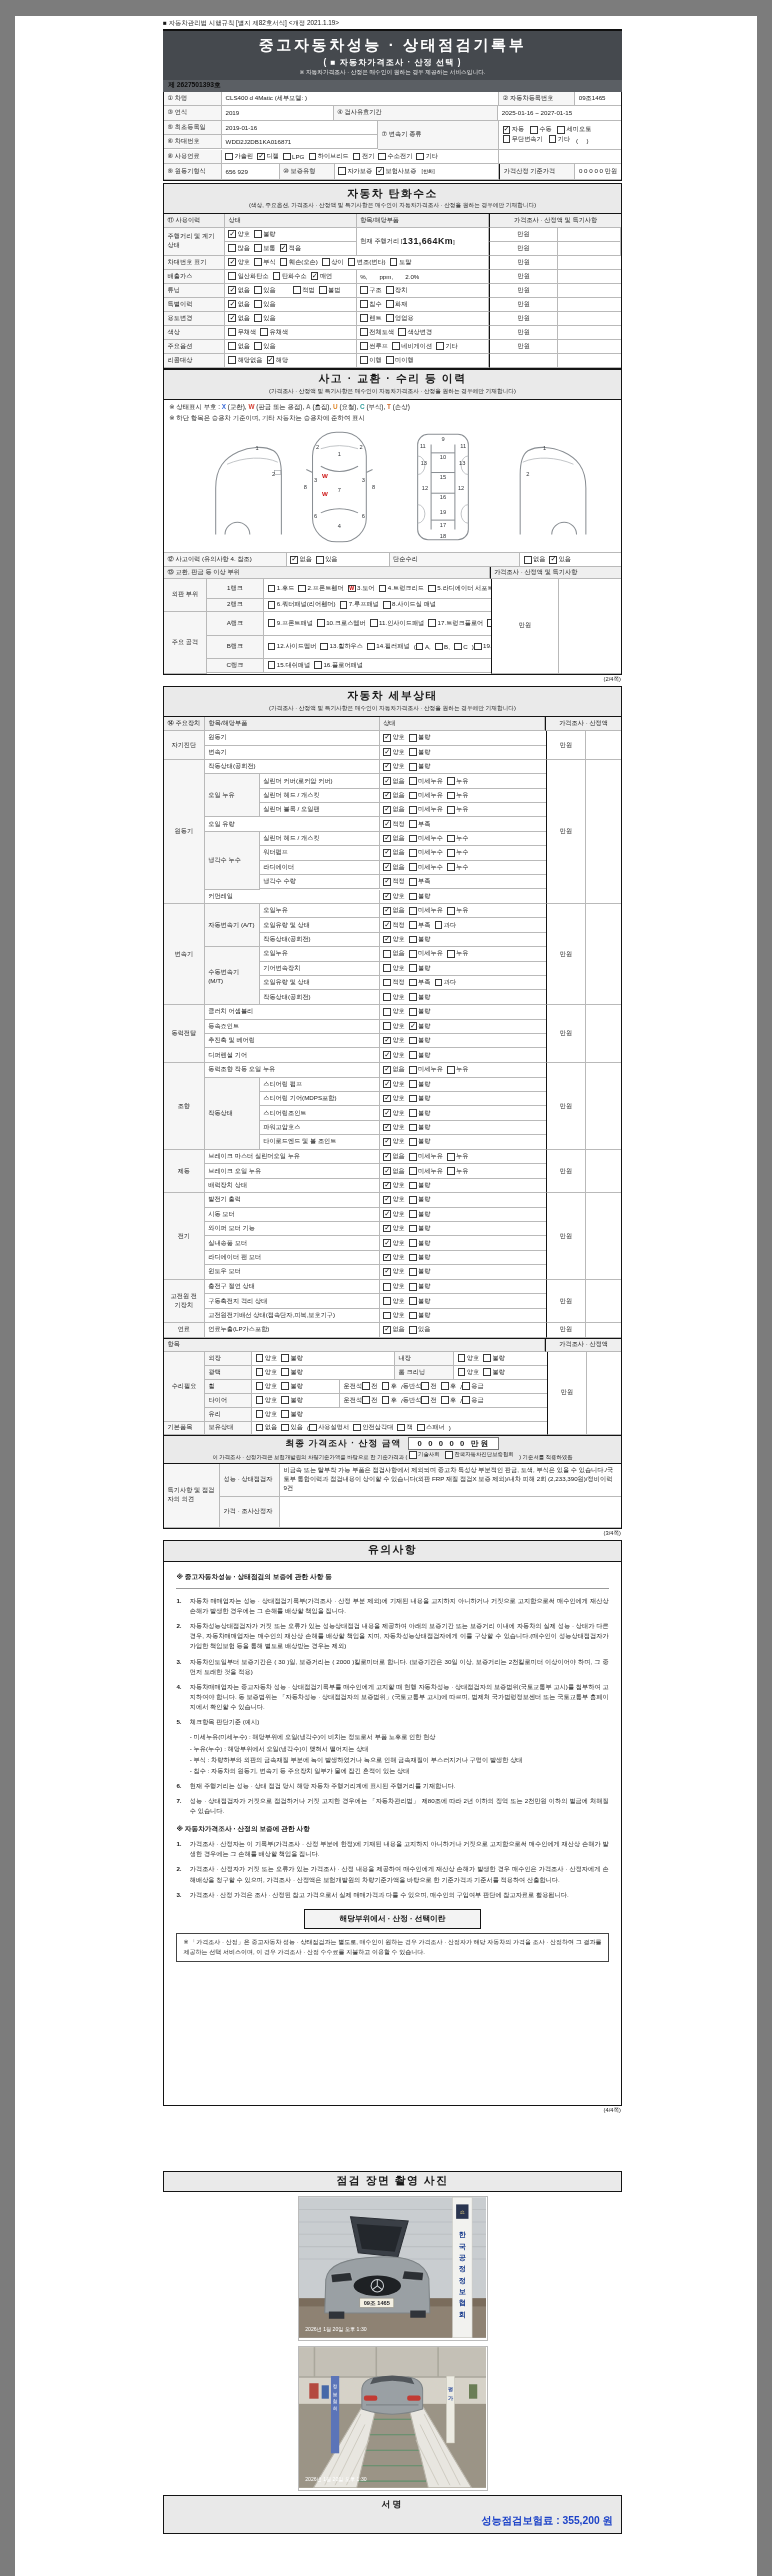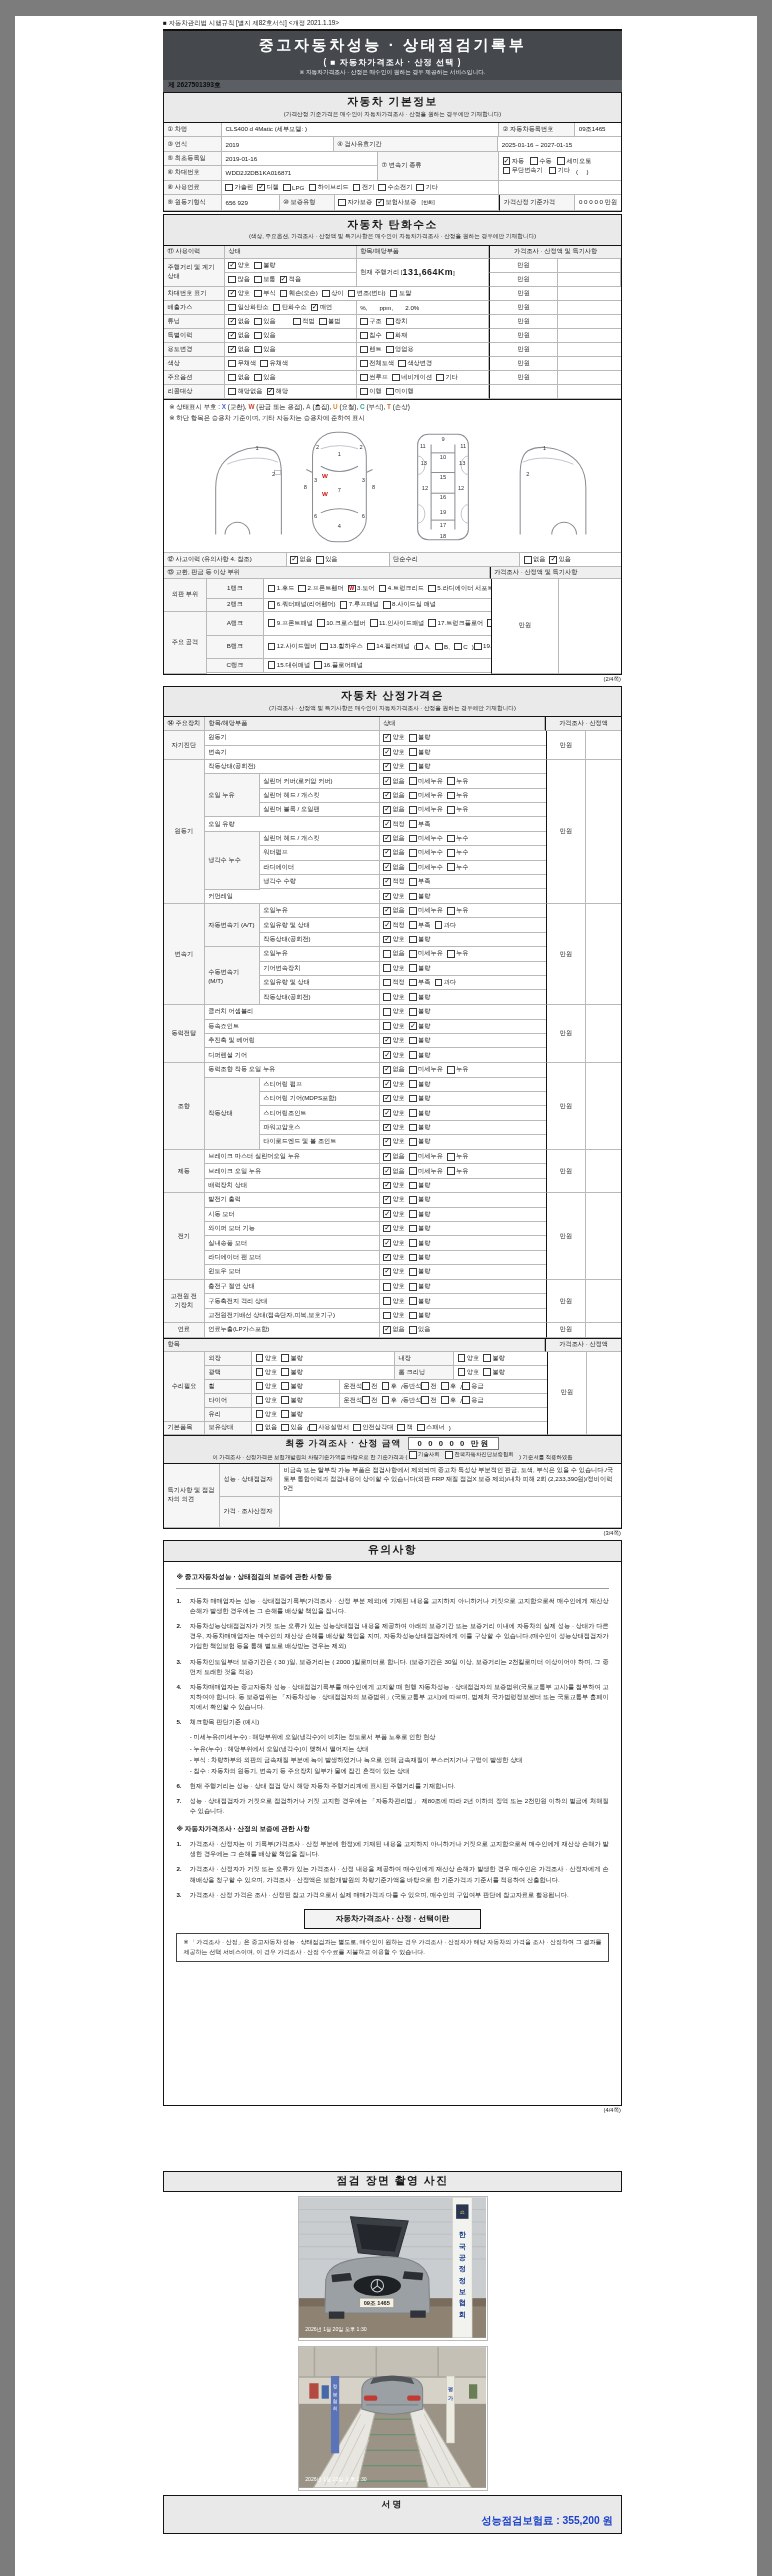--- a/index.html
+++ b/index.html
@@ -60,24 +60,20 @@
     <div class="ann">■ 자동차관리법 시행규칙 [별지 제82호서식] &lt;개정 2021.1.19&gt;</div>
     <div class="topline"></div>
 
     <div class="titlebar">
       <div class="t1">중고자동차성능 · 상태점검기록부</div>
       <div class="t2">( ■ 자동차가격조사 · 산정 선택 )</div>
       <div class="t3">※ 자동차가격조사 · 산정은 매수인이 원하는 경우 제공하는 서비스입니다.</div>
     </div>
     <div class="docno">제 2627501393호</div>
 
-    <div class="secbox">
-      <div class="sec-title">자동차 기본정보</div>
-      <div class="sec-sub">(가격산정 기준가격은 매수인이 자동차가격조사 · 산정을 원하는 경우에만 기재합니다)</div>
-    </div>
     <div class="tbl" id="basicTbl">
         <div class="row" style="height: 14.4px;">
           <div class="c lab" style="width: 58px;">① 차명</div>
           <div class="c " style="width: 278px;">CLS400 d 4Matic (세부모델: )</div>
           <div class="c lab" style="width: 76px;">② 자동차등록번호</div>
           <div class="c " style="width: 46px; border-right: none;">09조1465</div>
         </div>
         <div class="row" style="height: 14.4px;">
           <div class="c lab" style="width: 58px;">③ 연식</div>
           <div class="c " style="width: 112px;">2019</div>
@@ -439,20 +435,24 @@
             <span class="cbl">
               <span class="cb"></span>
               <span class="cbt">미이행</span>
             </span>
           </div>
           <div class="c pdiv ctr" style="width: 69px;"></div>
           <div class="c " style="width: 63px; border-right: none;"></div>
         </div>
       </div>
 
+    <div class="secbox">
+      <div class="sec-title">사고 · 교환 · 수리 등 이력</div>
+      <div class="sec-sub">(가격조사 · 산정액 및 특기사항은 매수인이 자동차가격조사 · 산정을 원하는 경우에만 기재합니다)</div>
+    </div>
     <div class="tbl" id="accTbl">
         <div class="noteline" style="padding-top: 3.1px;"><span>※ 상태표시 부호 :</span> <b style="color:#3a6bd8">X</b> <span>(교환),</span> <b style="color:#d33b2f">W</b> <span>(판금 또는 용접),</span> <b style="color:#8a8a8a">A</b> <span>(흠집),</span> <b style="color:#e0892d">U</b> <span>(요철),</span> <b style="color:#2f9e9b">C</b> <span>(부식),</span> <b style="color:#d06a2c">T</b> <span>(손상)</span></div>
         <div class="noteline">※ 하단 항목은 승용차 기준이며, 기타 자동차는 승용차에 준하여 표시</div>
         <div class="diagwrap">
           <svg width="88" height="120" viewBox="0 0 170 232">
             <path d="M38,208 L38,118 C38,78 56,60 82,48 C104,38 132,36 150,46 C162,54 165,70 165,92 L165,208" fill="none" stroke="#8a8f94" stroke-width="2"></path>
             <path d="M56,208 a24,24 0 0 1 48,0" fill="none" stroke="#8a8f94" stroke-width="2"></path>
             <path d="M60,72 C92,58 132,56 158,68" fill="none" stroke="#b0b4b8" stroke-width="1.5"></path>
             <rect x="152" y="84" width="12" height="8" fill="none" stroke="#8a8f94"></rect>
             <text x="118" y="44" font-size="11" fill="#33363a" text-anchor="middle">1</text>
@@ -668,21 +668,21 @@
               </div>
             </div>
           </div>
           <div class="c pdiv ctr" style="width: 69px; height: 95px;">만원</div>
           <div class="c " style="width: 63px; height: 95px; border-right: none;"></div>
         </div>
       </div>
     <div class="marker">(2/4쪽)</div>
 
     <div class="secbox">
-      <div class="sec-title">자동차 산정가격은</div>
+      <div class="sec-title">자동차 세부상태</div>
       <div class="sec-sub">(가격조사 · 산정액 및 특기사항은 매수인이 자동차가격조사 · 산정을 원하는 경우에만 기재합니다)</div>
     </div>
     <div class="tbl" id="detailTbl">
         <div class="row" style="height: 14.4px;">
           <div class="c lab hd" style="width: 41px;">⑭ 주요장치</div>
           <div class="c lab hd" style="width: 175px;">항목/해당부품</div>
           <div class="c lab hd" style="width: 166px;">상태</div>
           <div class="c lab hd pdiv ctr" style="width: 76px; border-right: none;">가격조사 · 산정액</div>
         </div>
         <div class="row" style="height: 29px;">
@@ -1634,21 +1634,21 @@
           <span>가격조사 · 산정자는 이 기록부(가격조사 · 산정 부분에 한정)에 기재된 내용을 고지하지 아니하거나 거짓으로 고지함으로써 매수인에게 재산상 손해가 발생한 경우에는 그 손해를 배상할 책임을 집니다.</span>
         </div>
         <div class="nitem">
           <span class="nno">2.</span>
           <span>가격조사 · 산정자가 거짓 또는 오류가 있는 가격조사 · 산정 내용을 제공하여 매수인에게 재산상 손해가 발생한 경우 매수인은 가격조사 · 산정자에게 손해배상을 청구할 수 있으며, 가격조사 · 산정액은 보험개발원의 차량기준가액을 바탕으로 한 기준가격과 기준서를 적용하여 산출합니다.</span>
         </div>
         <div class="nitem">
           <span class="nno">3.</span>
           <span>가격조사 · 산정 가격은 조사 · 산정된 참고 가격으로서 실제 매매가격과 다를 수 있으며, 매수인의 구입여부 판단에 참고자료로 활용됩니다.</span>
         </div>
-        <div class="nboxtitle">자동차가격조사 · 산정 · 선택이란</div>
+        <div class="nboxtitle">해당부위에서 · 산정 · 선택이란</div>
         <div class="nbox">※ 「가격조사 · 산정」은 중고자동차 성능 · 상태점검과는 별도로, 매수인이 원하는 경우 가격조사 · 산정자가 해당 자동차의 가격을 조사 · 산정하여 그 결과를 제공하는 선택 서비스이며, 이 경우 가격조사 · 산정 수수료를 지불하고 이용할 수 있습니다.</div>
       </div>
     <div class="marker">(4/4쪽)</div>
 
     <div class="secbox" style="margin-top:54px">
       <div class="sec-title">점검 장면 촬영 사진</div>
     </div>
 
     <div class="photoframe" style="margin-top:4.1px">
       <svg width="187" height="141" viewBox="0 0 363 273">

